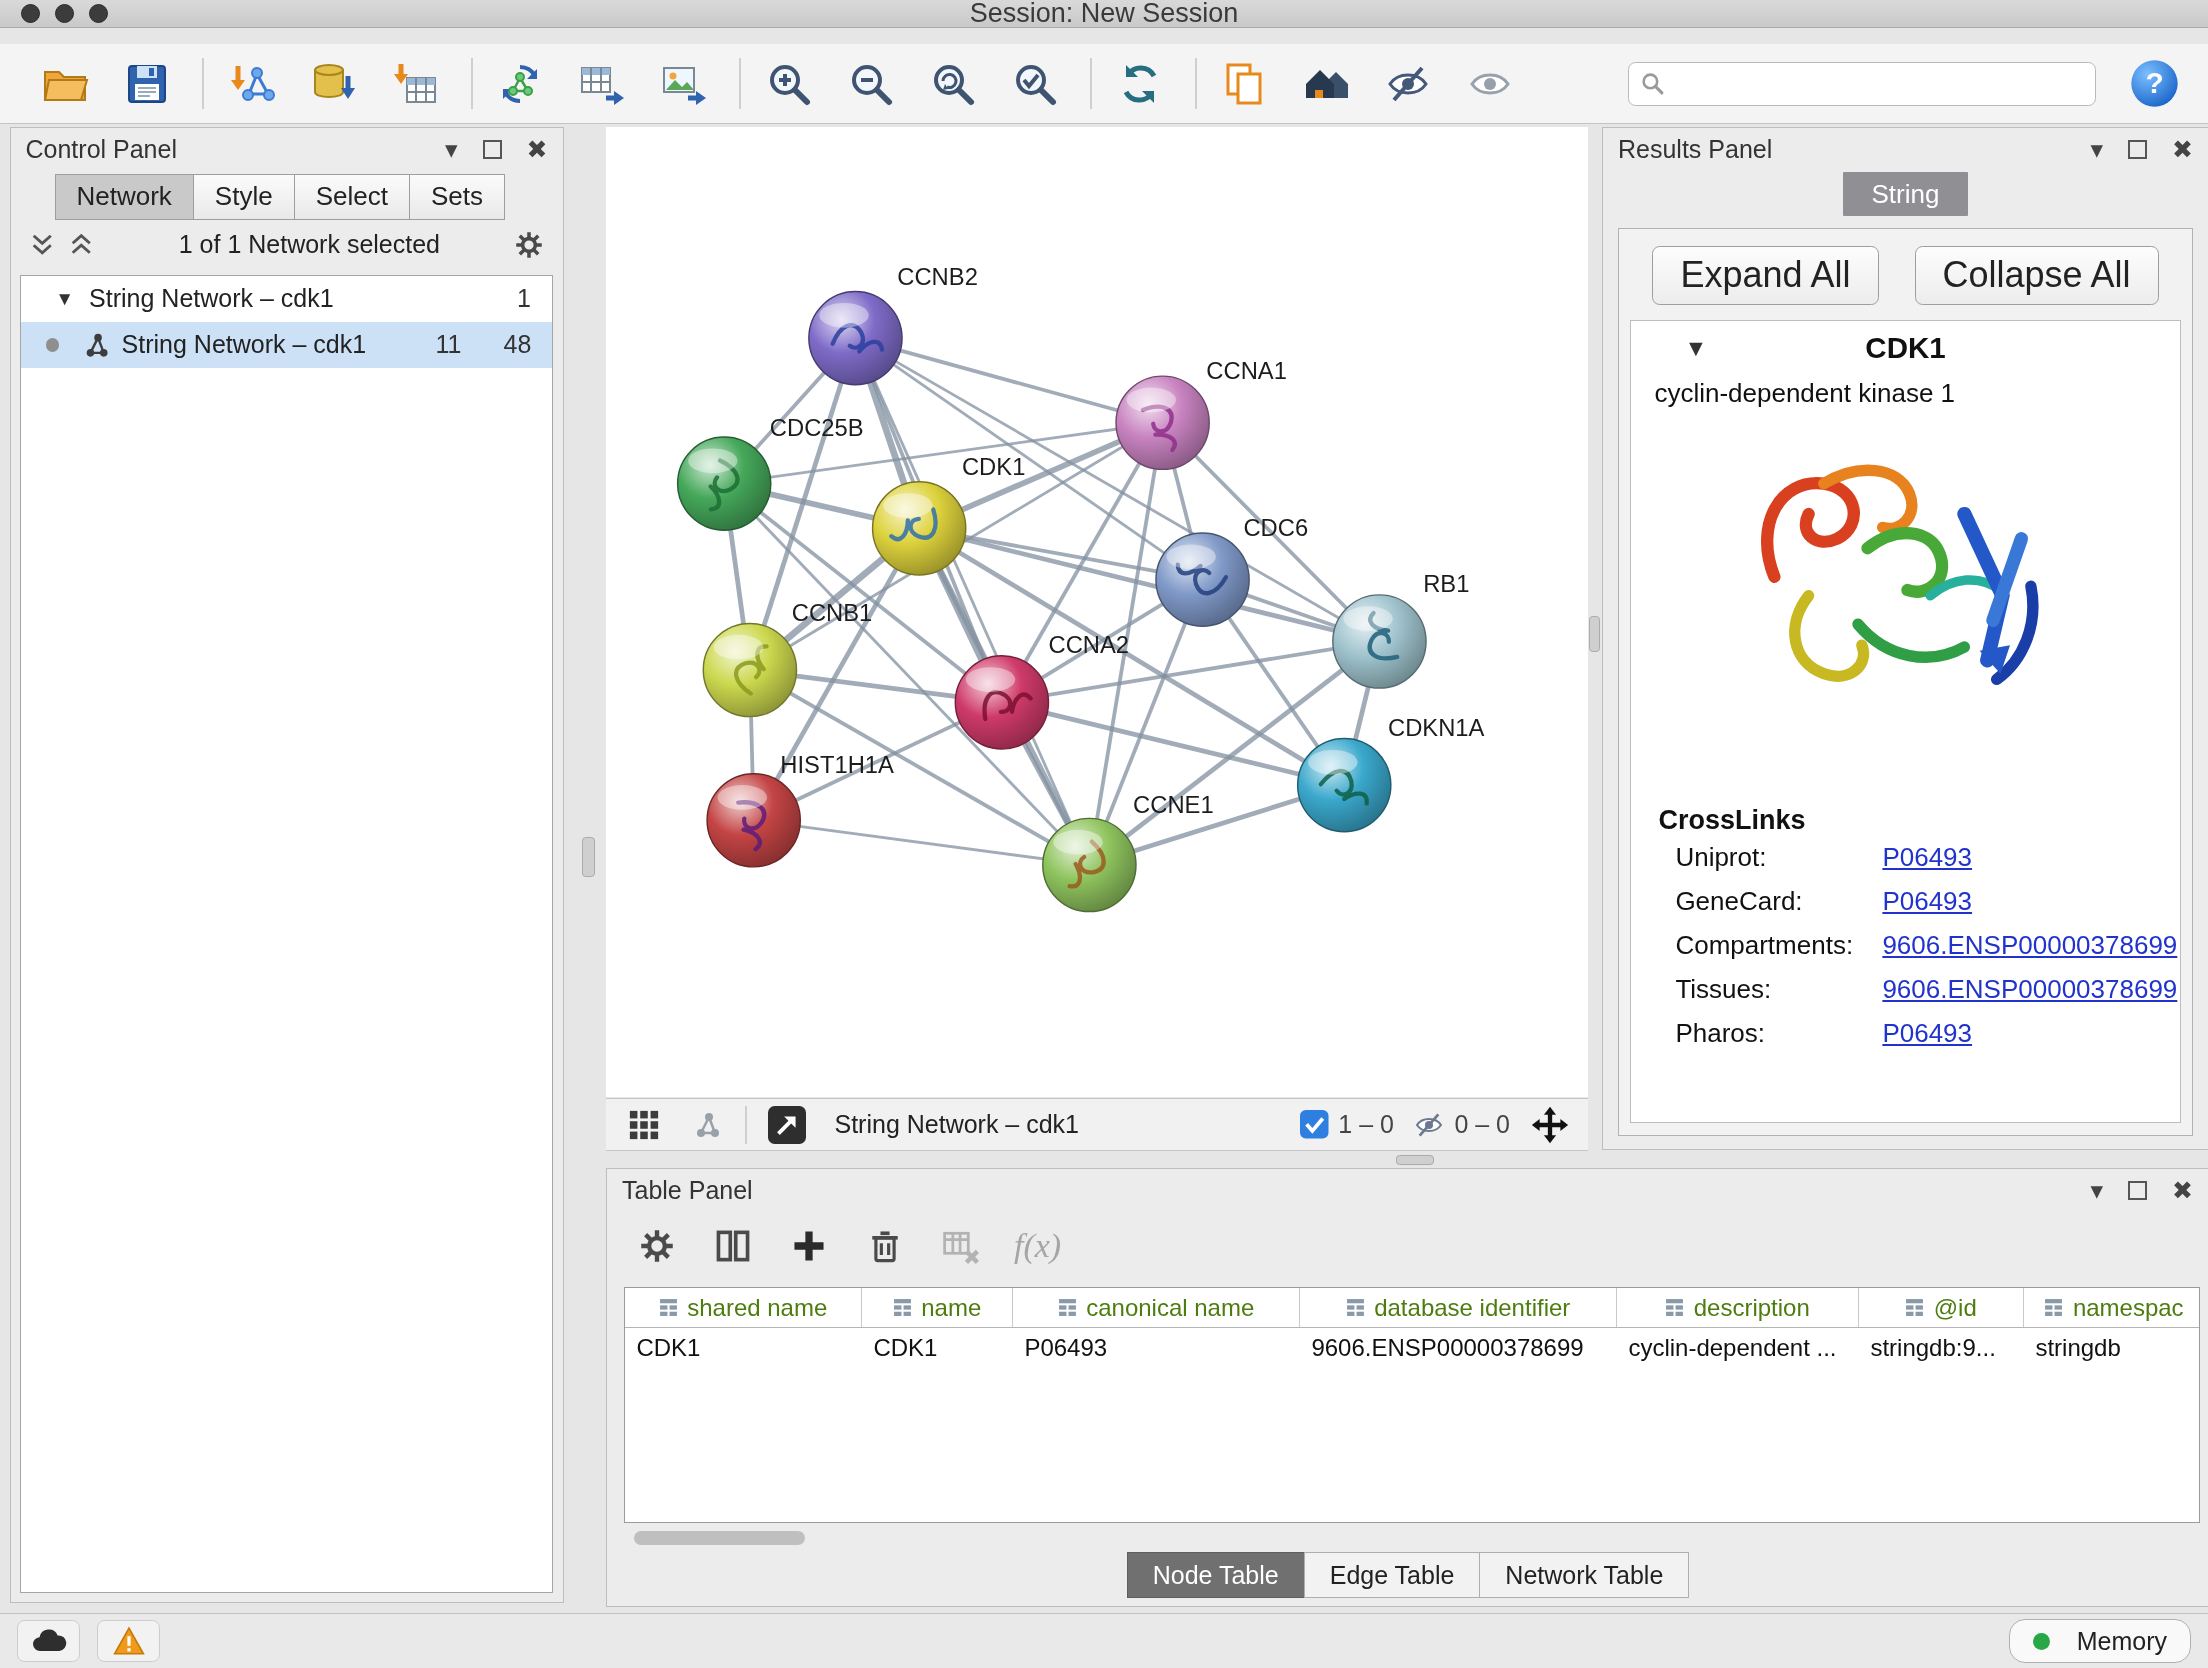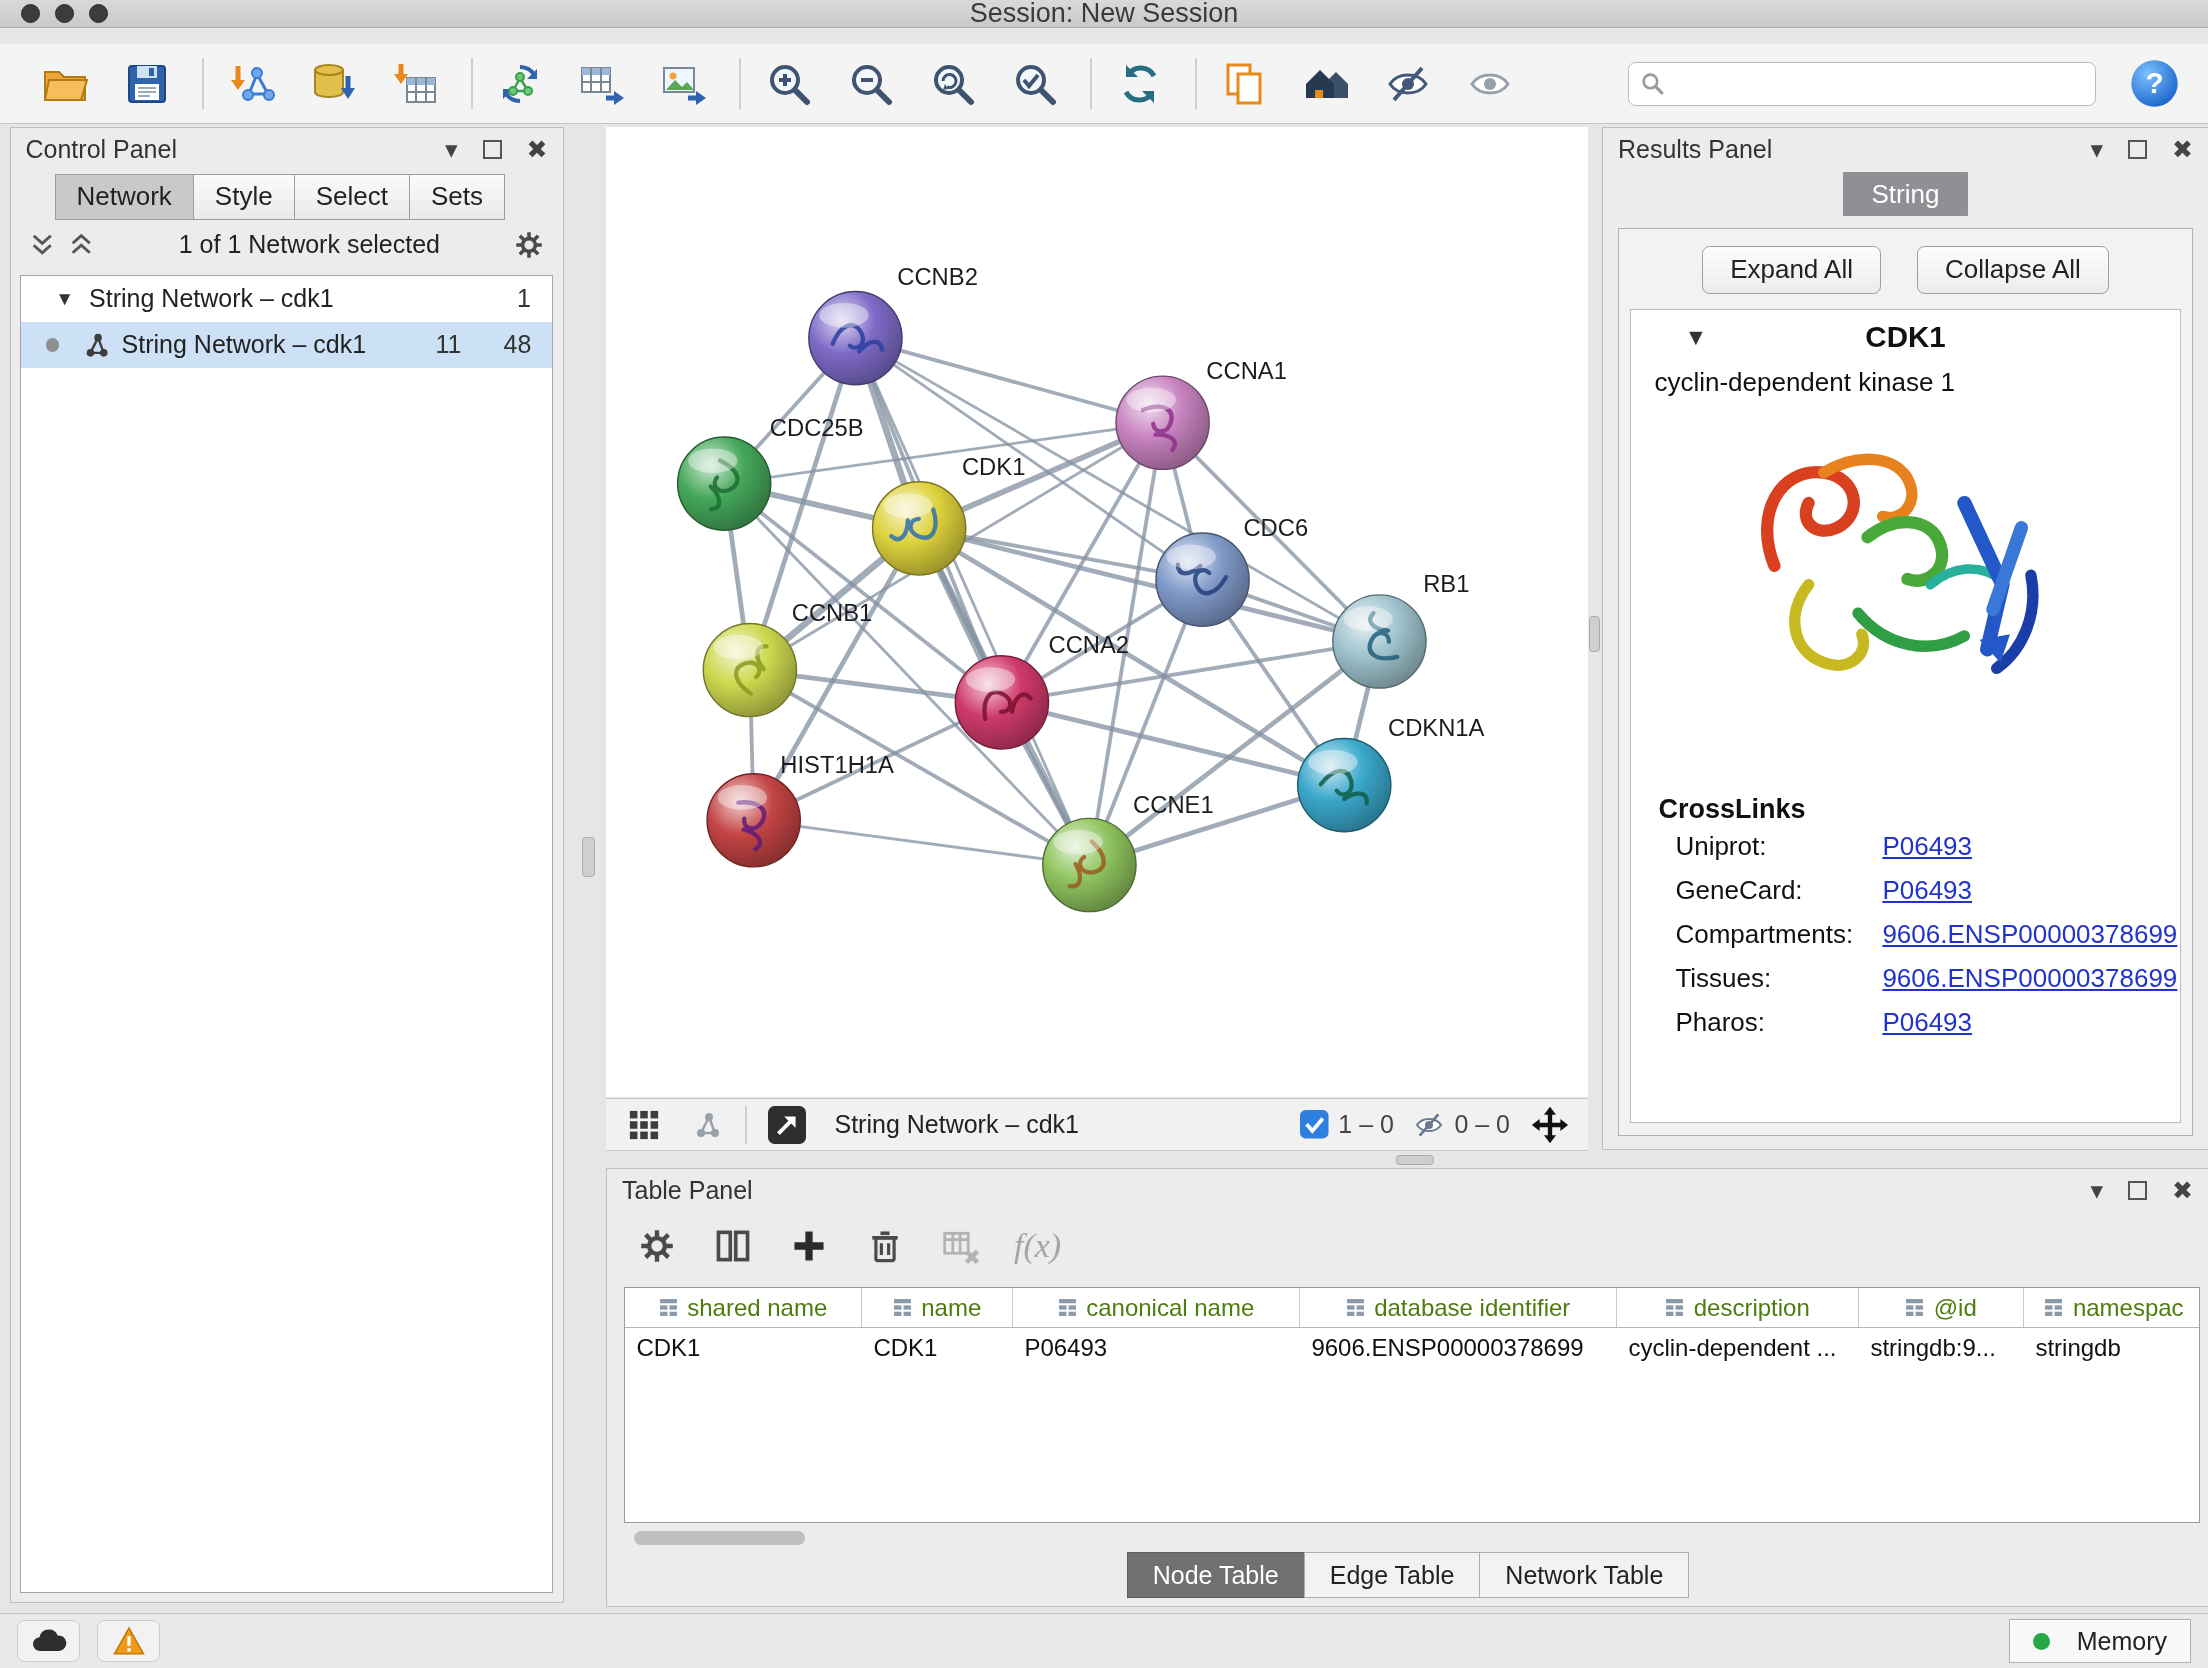--- a/index.html
+++ b/index.html
@@ -45,21 +45,21 @@
 .net-toolbar{position:absolute;left:606px;top:1098px;width:982px;height:53px;background:#f1f1f1;border-top:1px solid #c6c6c6;border-bottom:1px solid #c6c6c6;display:flex;align-items:center;padding:0 17px;gap:19px}
 .nt-ico{width:42px;height:42px;display:flex;align-items:center;justify-content:center;cursor:pointer}
 .nt-sep{width:1.9px;height:38px;background:#cfcfcf}
 .nt-title{font-size:25px;color:#222;margin-left:7.6px}
 .nt-count{font-size:25px;color:#444;display:flex;align-items:center;gap:9.5px}
 
 .results-panel{position:absolute;left:1602px;top:127px;width:607px;height:1023px;background:#ececec;border:1px solid #bdbdbd;display:flex;flex-direction:column}
 .string-badge{align-self:center;background:#8f8f94;color:#fff;font-size:26px;padding:6.7px 28.5px;border-radius:1px;margin-top:1.9px;cursor:pointer}
 .res-box{flex:1;margin:11.4px 15px 13.3px 15px;border:1px solid #b2b2b2;background:#f2f2f2;display:flex;flex-direction:column;padding-top:17px}
 .res-buttons{display:flex;justify-content:center;gap:36px}
-.res-btn{font-size:26px;color:#222;background:linear-gradient(#fdfdfd,#ececec);border:1.9px solid #9e9e9e;border-radius:7.6px;padding:7.6px 27px;cursor:pointer}
+.res-btn{font-size:36px;color:#222;background:linear-gradient(#fdfdfd,#ececec);border:1.9px solid #9e9e9e;border-radius:7.6px;padding:7.6px 27px;cursor:pointer}
 .gene-box{flex:1;margin:15px 11.4px 11.4px 11.4px;background:#fff;border:1px solid #bdbdbd;position:relative;overflow:hidden}
 .gene-head{height:55px;display:flex;align-items:center;justify-content:center;position:relative;font-size:29.5px;font-weight:bold;color:#111}
 .gene-head .tri{position:absolute;left:53px;font-size:23px;color:#333;cursor:pointer}
 .gene-desc{font-size:26px;color:#111;padding-left:23px;margin-top:1.9px}
 .protein{display:block;margin:25px auto 0 auto;width:361px;height:333px}
 .cl-title{font-size:27px;font-weight:bold;color:#111;padding-left:27px;margin-top:38px}
 .cl-row{display:flex;padding-left:44px;height:44px;align-items:center;font-size:26px}
 .cl-label{width:207px;color:#111}
 .cl-link{color:#2133cc;text-decoration:underline;cursor:pointer}
 
@@ -75,21 +75,21 @@
 .trow{display:flex;height:40px}
 .colico{width:19px;height:19px}
 .hscroll{margin:7.6px 7.6px 0 17px;height:15px;position:relative}
 .hthumb{position:absolute;left:9.5px;top:0;width:171px;height:14.3px;border-radius:7.6px;background:#bfbfbf;cursor:pointer}
 .table-tabs{position:absolute;left:0;right:0;bottom:7.6px;display:flex;justify-content:center}
 .bt-tab{font-size:25px;padding:7.6px 25px;border:1px solid #aeaeae;background:#f2f2f2;color:#222;margin-right:-1px;cursor:pointer}
 .bt-tab.selected{background:#707070;color:#fff;border-color:#5e5e5e}
 
 .statusbar{position:absolute;left:0;top:1613px;width:2208px;height:55px;background:#e9e9e9;border-top:1px solid #c2c2c2;display:flex;align-items:center;padding:0 17px}
 .sb-btn{width:63px;height:42px;border:1px solid #cccccc;border-radius:7.6px;background:#f2f2f2;display:flex;align-items:center;justify-content:center;margin-right:17px;cursor:pointer}
-.memory{margin-left:auto;height:44px;border:1px solid #b0b0b0;border-radius:0;background:#f9f9f9;display:flex;align-items:center;gap:27px;padding:0 23px;font-size:25px;cursor:pointer}
+.memory{margin-left:auto;height:44px;border:1px solid #b0b0b0;border-radius:16px;background:#f9f9f9;display:flex;align-items:center;gap:27px;padding:0 23px;font-size:25px;cursor:pointer}
 .memdot{width:17px;height:17px;border-radius:50%;background:#27a844}
 
 .handle{position:absolute;background:#cfcfcf;border:1px solid #ababab;border-radius:3.8px}
 </style>
 </head>
 <body>
 
 <div class="titlebar">
   <div class="traffic">
     <span class="light"></span>

